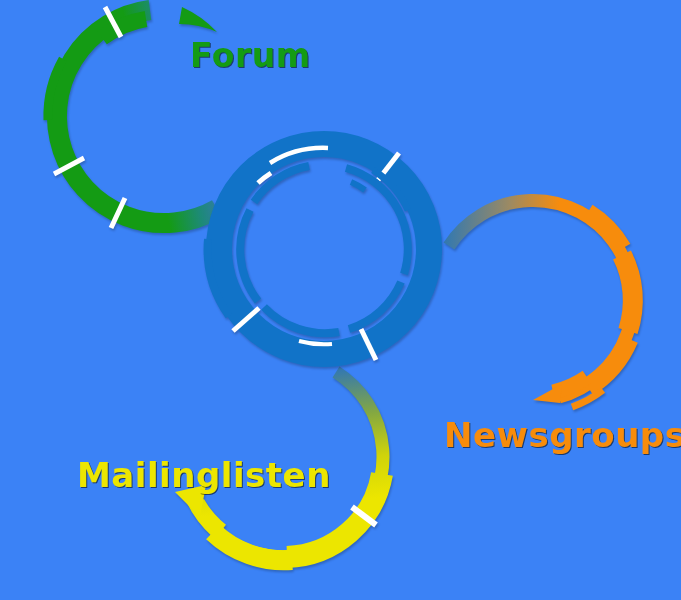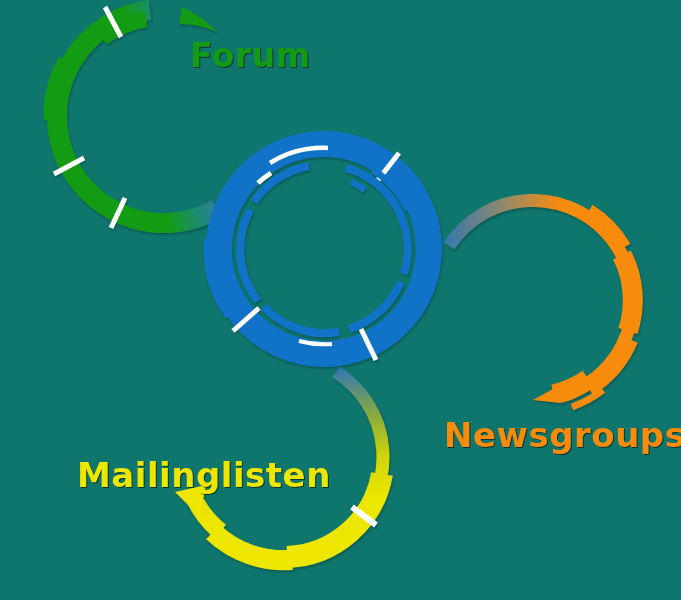--- a/index.html
+++ b/index.html
@@ -1,17 +1,17 @@
 <!DOCTYPE html>
 <html><head>
 <meta charset="utf-8">
 <style>
   html,body{margin:0;padding:0;background:#ffffff;}
   body{width:681px;height:600px;overflow:hidden;font-family:"DejaVu Sans","Liberation Sans",sans-serif;}
-  .canvas{position:relative;width:681px;height:600px;background:#0f766e;}
+  .canvas{position:relative;width:681px;height:600px;background:#3b82f6;}
   svg{display:block;}
   .ring{filter:drop-shadow(1px 2px 1px rgba(0,0,0,0.22));}
   .label{
     font-family:"DejaVu Sans","Liberation Sans",sans-serif;
     font-weight:bold;
     letter-spacing:0.5px;
     filter:drop-shadow(1.5px 1.5px 0.6px rgba(0,0,0,0.55));
   }
 </style>
 </head>

